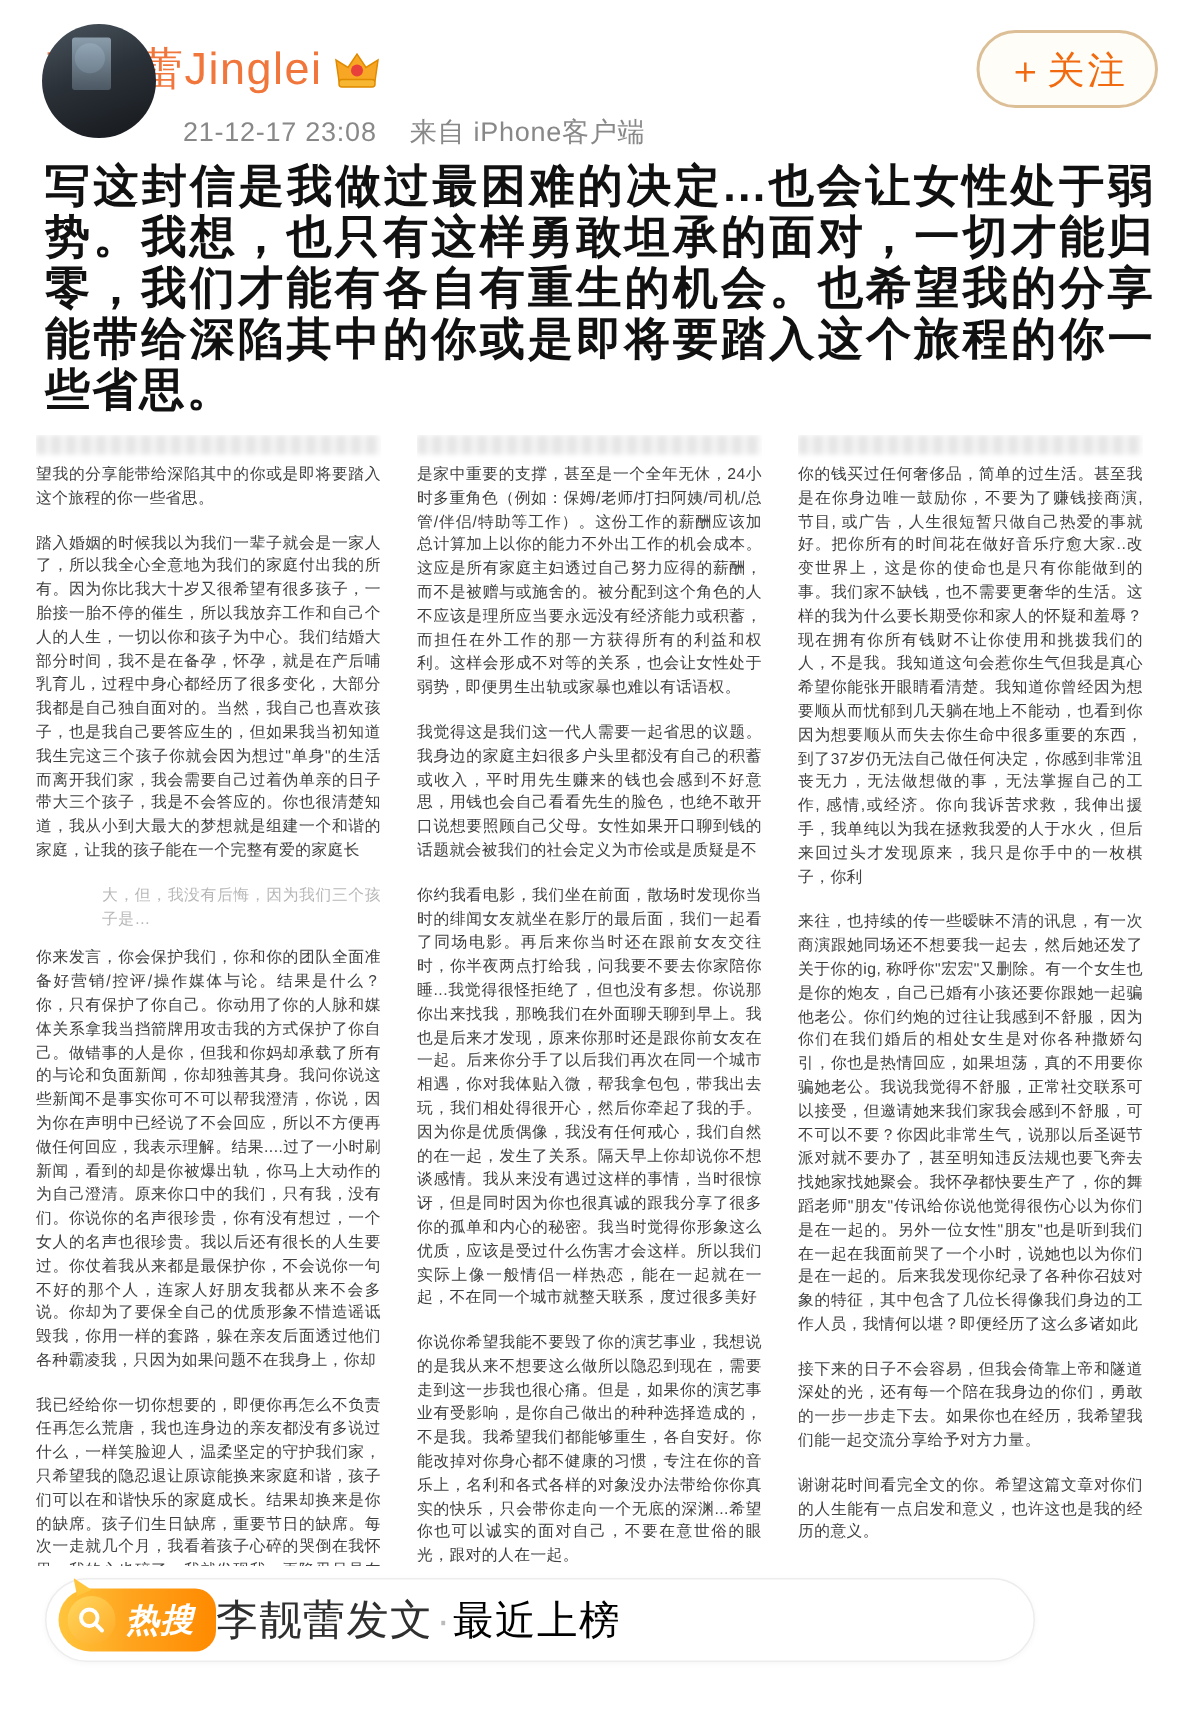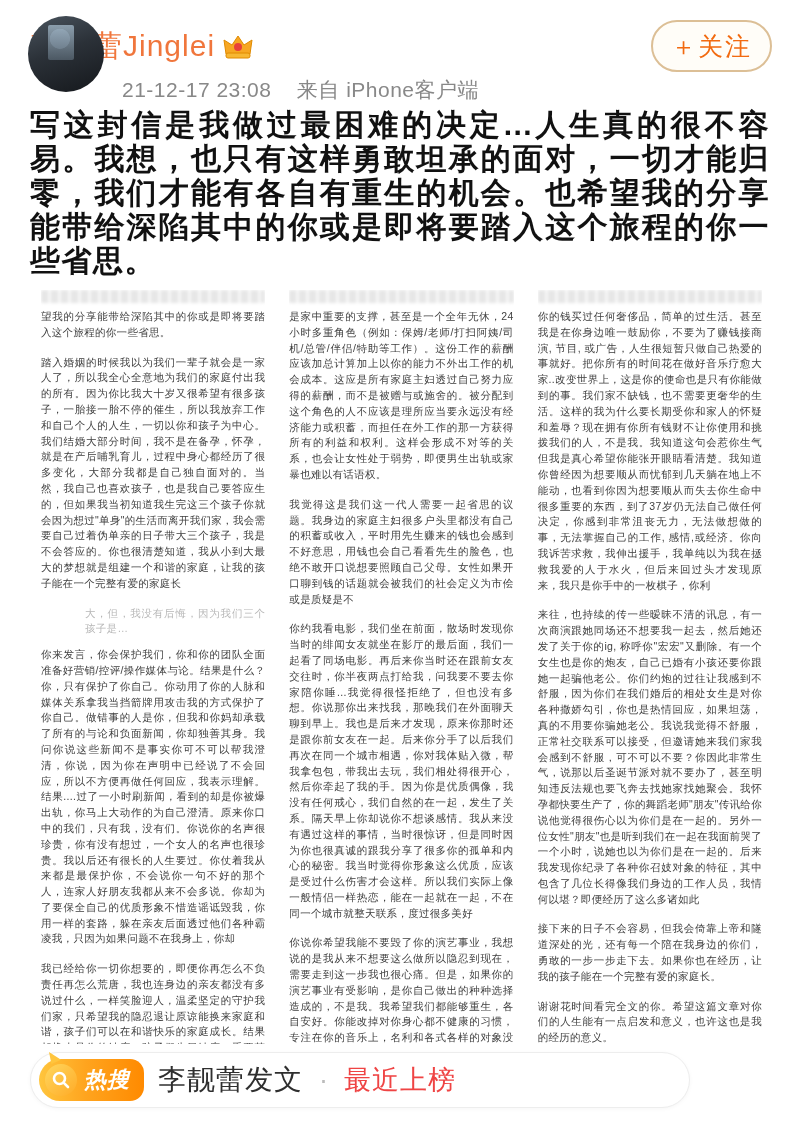--- a/index.html
+++ b/index.html
@@ -11,55 +11,55 @@
   .avatar { position:absolute; left:28px; top:16px; width:76px; height:76px; border-radius:50%;
             background:
               radial-gradient(circle at 42% 30%, #7d8ea0 0 14%, transparent 15%),
               linear-gradient(160deg,#4a545e 0%, #2b3138 45%, #15181c 100%);
             overflow:hidden; }
   .avatar::after { content:""; position:absolute; left:26%; top:12%; width:34%; height:46%;
             background:linear-gradient(180deg,#9fb4c4,#55636f); opacity:.8; border-radius:2px; }
   .name-row { display:flex; align-items:center; gap:8px; padding-top:8px; }
   .username { font-size:30px; font-weight:500; color:#f0763c; letter-spacing:1px; }
   .crown { width:30px; height:26px; display:inline-block; }
-  .meta { margin-left:92px; margin-top:9px; font-size:21px; color:#888888; letter-spacing:.5px; }
+  .meta { margin-left:92px; margin-top:9px; font-size:18px; color:#888888; letter-spacing:.5px; }
   .follow-btn { position:absolute; right:28px; top:20px; min-width:106px; height:52px;
             border:2px solid #dcbf96; border-radius:27px; background:#fffdf8;
             color:#f26a10; font-size:25px; font-weight:500; letter-spacing:2px;
             display:flex; align-items:center; justify-content:center; padding:16px 18px; }
 
   
   .post-text { margin:8px 30px 8px 30px; font-size:30px; line-height:34px; font-weight:600;
             color:#111111; letter-spacing:1.5px; text-align:justify; }
 
   
-  .letter { display:flex; gap:24px; padding:4px 38px 0 41px; height:758px; overflow:hidden;justify-content:center; }
+  .letter { display:flex; gap:24px; padding:4px 38px 0 24px; height:758px; overflow:hidden;justify-content:center; }
   .col { flex:1 1 0; min-width:0; overflow:hidden; }
   .lp { font-size:10.5px; line-height:15.8px; color:#404040; letter-spacing:.3px;
         text-align:justify; margin-bottom:14px; }
   .lp.faded { opacity:.38; filter:blur(.4px); margin-bottom:10px;margin-left:44px; }
   .blur-line { height:13px; margin-bottom:6px; border-radius:2px;
         background:repeating-linear-gradient(90deg,#b9b9b9 0 7px,#e8e8e8 7px 10px);
         opacity:.35; filter:blur(1.6px); }
 
   
   .hot-bar { margin:8px 0 0 30px; width:660px; height:56px; border:1px solid #ededed;
         border-radius:28px; background:#ffffff; box-shadow:0 1px 4px rgba(0,0,0,.04);
-        display:flex; align-items:center; padding:0 16px 0 8px; gap:14px; }
+        display:flex; align-items:center; padding:0 16px 0 8px; }
   .hot-badge { position:relative; height:42px; border-radius:21px 14px 14px 21px;
         background:linear-gradient(90deg,#ffc53d 0%, #ffa41e 45%, #ff8a00 100%);
         display:flex; align-items:center; padding:0 14px 0 6px; gap:7px; }
   .hot-badge::before { content:""; position:absolute; left:10px; top:-7px; width:12px; height:12px;
         background:#ffc53d; clip-path:polygon(20% 100%, 0 0, 100% 65%); }
   .hot-badge-circle { width:32px; height:32px; border-radius:50%;
         background:linear-gradient(135deg,#ffd75e,#ffab27); display:flex; align-items:center; justify-content:center; }
   .hot-badge-label { color:#ffffff; font-size:22px; font-weight:700; font-style:italic; letter-spacing:1px; }
   .hot-title { font-size:28px; color:#2f2f2f; letter-spacing:1px; }
   .hot-sep { font-size:27px; color:#bbbbbb; margin:0 2px; }
-  .hot-status { font-size:27px; color:#ef4444; letter-spacing:1px; }
+  .hot-status { font-size:27px; color:#000000; letter-spacing:1px; }
 </style>
 </head>
 <body>
 
 <div class="header">
   <div class="avatar"></div>
   <div class="name-row">
     <span class="username">李靓蕾Jinglei</span>
     <span class="crown">
       <svg width="30" height="26" viewBox="0 0 30 26">
@@ -70,21 +70,21 @@
     </span>
   </div>
   <div class="meta">
     <span>21-12-17 23:08</span>
     <span>&nbsp;&nbsp;</span>
     <span>来自 iPhone客户端</span>
   </div>
   <button class="follow-btn">＋关注</button>
 </div>
 
-<div class="post-text">写这封信是我做过最困难的决定...人生真的很不容易。我想，也只有这样勇敢坦承的面对，一切才能归零，我们才能有各自有重生的机会。也希望我的分享能带给深陷其中的你或是即将要踏入这个旅程的你一些省思。</div>
+<div class="post-text">写这封信是我做过最困难的决定...也会让女性处于弱势。我想，也只有这样勇敢坦承的面对，一切才能归零，我们才能有各自有重生的机会。也希望我的分享能带给深陷其中的你或是即将要踏入这个旅程的你一些省思。</div>
 
 <div class="letter">
     <div class="col">
       <div class="blur-line"></div>
       <p class="lp">望我的分享能带给深陷其中的你或是即将要踏入这个旅程的你一些省思。</p>
       <p class="lp">踏入婚姻的时候我以为我们一辈子就会是一家人了，所以我全心全意地为我们的家庭付出我的所有。因为你比我大十岁又很希望有很多孩子，一胎接一胎不停的催生，所以我放弃工作和自己个人的人生，一切以你和孩子为中心。我们结婚大部分时间，我不是在备孕，怀孕，就是在产后哺乳育儿，过程中身心都经历了很多变化，大部分我都是自己独自面对的。当然，我自己也喜欢孩子，也是我自己要答应生的，但如果我当初知道我生完这三个孩子你就会因为想过"单身"的生活而离开我们家，我会需要自己过着伪单亲的日子带大三个孩子，我是不会答应的。你也很清楚知道，我从小到大最大的梦想就是组建一个和谐的家庭，让我的孩子能在一个完整有爱的家庭长</p>
       <p class="lp faded">大，但，我没有后悔，因为我们三个孩子是…</p>
       <p class="lp">你来发言，你会保护我们，你和你的团队全面准备好营销/控评/操作媒体与论。结果是什么？你，只有保护了你自己。你动用了你的人脉和媒体关系拿我当挡箭牌用攻击我的方式保护了你自己。做错事的人是你，但我和你妈却承载了所有的与论和负面新闻，你却独善其身。我问你说这些新闻不是事实你可不可以帮我澄清，你说，因为你在声明中已经说了不会回应，所以不方便再做任何回应，我表示理解。结果....过了一小时刷新闻，看到的却是你被爆出轨，你马上大动作的为自己澄清。原来你口中的我们，只有我，没有们。你说你的名声很珍贵，你有没有想过，一个女人的名声也很珍贵。我以后还有很长的人生要过。你仗着我从来都是最保护你，不会说你一句不好的那个人，连家人好朋友我都从来不会多说。你却为了要保全自己的优质形象不惜造谣诋毁我，你用一样的套路，躲在亲友后面透过他们各种霸凌我，只因为如果问题不在我身上，你却</p>
       <p class="lp">我已经给你一切你想要的，即便你再怎么不负责任再怎么荒唐，我也连身边的亲友都没有多说过什么，一样笑脸迎人，温柔坚定的守护我们家，只希望我的隐忍退让原谅能换来家庭和谐，孩子们可以在和谐快乐的家庭成长。结果却换来是你的缺席。孩子们生日缺席，重要节日的缺席。每次一走就几个月，我看着孩子心碎的哭倒在我怀里，我的心也碎了。我就发现我一再隐忍只是在给我们女儿们做不好的示范..我以为会带给孩子们的幸福，原来也只是换来他们患得患失..一次次的失望。只要是在乎的事情，就一定会有时间。套一句理科太太说的话：缺席的人永远都有借口。爱和在意是要用行动表示的。你当时说你爱我，你现在说你爱孩子，我有听见，但是没有看见。爱和在乎是反应在行为上，不是嘴上。</p>
     </div>
@@ -92,21 +92,21 @@
       <div class="blur-line"></div>
       <p class="lp">是家中重要的支撑，甚至是一个全年无休，24小时多重角色（例如：保姆/老师/打扫阿姨/司机/总管/伴侣/特助等工作）。这份工作的薪酬应该加总计算加上以你的能力不外出工作的机会成本。这应是所有家庭主妇透过自己努力应得的薪酬，而不是被赠与或施舍的。被分配到这个角色的人不应该是理所应当要永远没有经济能力或积蓄，而担任在外工作的那一方获得所有的利益和权利。这样会形成不对等的关系，也会让女性处于弱势，即便男生出轨或家暴也难以有话语权。</p>
       <p class="lp">我觉得这是我们这一代人需要一起省思的议题。我身边的家庭主妇很多户头里都没有自己的积蓄或收入，平时用先生赚来的钱也会感到不好意思，用钱也会自己看看先生的脸色，也绝不敢开口说想要照顾自己父母。女性如果开口聊到钱的话题就会被我们的社会定义为市侩或是质疑是不</p>
       <p class="lp">你约我看电影，我们坐在前面，散场时发现你当时的绯闻女友就坐在影厅的最后面，我们一起看了同场电影。再后来你当时还在跟前女友交往时，你半夜两点打给我，问我要不要去你家陪你睡...我觉得很怪拒绝了，但也没有多想。你说那你出来找我，那晚我们在外面聊天聊到早上。我也是后来才发现，原来你那时还是跟你前女友在一起。后来你分手了以后我们再次在同一个城市相遇，你对我体贴入微，帮我拿包包，带我出去玩，我们相处得很开心，然后你牵起了我的手。因为你是优质偶像，我没有任何戒心，我们自然的在一起，发生了关系。隔天早上你却说你不想谈感情。我从来没有遇过这样的事情，当时很惊讶，但是同时因为你也很真诚的跟我分享了很多你的孤单和内心的秘密。我当时觉得你形象这么优质，应该是受过什么伤害才会这样。所以我们实际上像一般情侣一样热恋，能在一起就在一起，不在同一个城市就整天联系，度过很多美好</p>
       <p class="lp">你说你希望我能不要毁了你的演艺事业，我想说的是我从来不想要这么做所以隐忍到现在，需要走到这一步我也很心痛。但是，如果你的演艺事业有受影响，是你自己做出的种种选择造成的，不是我。我希望我们都能够重生，各自安好。你能改掉对你身心都不健康的习惯，专注在你的音乐上，名利和各式各样的对象没办法带给你你真实的快乐，只会带你走向一个无底的深渊...希望你也可以诚实的面对自己，不要在意世俗的眼光，跟对的人在一起。</p>
     </div>
     <div class="col">
       <div class="blur-line"></div>
       <p class="lp">你的钱买过任何奢侈品，简单的过生活。甚至我是在你身边唯一鼓励你，不要为了赚钱接商演, 节目, 或广告，人生很短暂只做自己热爱的事就好。把你所有的时间花在做好音乐疗愈大家..改变世界上，这是你的使命也是只有你能做到的事。我们家不缺钱，也不需要更奢华的生活。这样的我为什么要长期受你和家人的怀疑和羞辱？现在拥有你所有钱财不让你使用和挑拨我们的人，不是我。我知道这句会惹你生气但我是真心希望你能张开眼睛看清楚。我知道你曾经因为想要顺从而忧郁到几天躺在地上不能动，也看到你因为想要顺从而失去你生命中很多重要的东西，到了37岁仍无法自己做任何决定，你感到非常沮丧无力，无法做想做的事，无法掌握自己的工作, 感情,或经济。你向我诉苦求救，我伸出援手，我单纯以为我在拯救我爱的人于水火，但后来回过头才发现原来，我只是你手中的一枚棋子，你利</p>
       <p class="lp">来往，也持续的传一些暧昧不清的讯息，有一次商演跟她同场还不想要我一起去，然后她还发了关于你的ig, 称呼你"宏宏"又删除。有一个女生也是你的炮友，自己已婚有小孩还要你跟她一起骗他老公。你们约炮的过往让我感到不舒服，因为你们在我们婚后的相处女生是对你各种撒娇勾引，你也是热情回应，如果坦荡，真的不用要你骗她老公。我说我觉得不舒服，正常社交联系可以接受，但邀请她来我们家我会感到不舒服，可不可以不要？你因此非常生气，说那以后圣诞节派对就不要办了，甚至明知违反法规也要飞奔去找她家找她聚会。我怀孕都快要生产了，你的舞蹈老师"朋友"传讯给你说他觉得很伤心以为你们是在一起的。另外一位女性"朋友"也是听到我们在一起在我面前哭了一个小时，说她也以为你们是在一起的。后来我发现你纪录了各种你召妓对象的特征，其中包含了几位长得像我们身边的工作人员，我情何以堪？即便经历了这么多诸如此</p>
-      <p class="lp">接下来的日子不会容易，但我会倚靠上帝和隧道深处的光，还有每一个陪在我身边的你们，勇敢的一步一步走下去。如果你也在经历，让我的孩子能在一个完整有爱的家庭长。</p>
+      <p class="lp">接下来的日子不会容易，但我会倚靠上帝和隧道深处的光，还有每一个陪在我身边的你们，勇敢的一步一步走下去。如果你也在经历，我希望我们能一起交流分享给予对方力量。</p>
       <p class="lp">谢谢花时间看完全文的你。希望这篇文章对你们的人生能有一点启发和意义，也许这也是我的经历的意义。</p>
     </div>
   </div>
 
 <div class="hot-bar">
   <div class="hot-badge">
     <div class="hot-badge-circle">
       <svg width="20" height="20" viewBox="0 0 20 20">
         <circle cx="8.5" cy="8.5" r="5.5" fill="none" stroke="#ffffff" stroke-width="2.6"></circle>
         <line x1="12.8" y1="12.8" x2="17" y2="17" stroke="#ffffff" stroke-width="2.6" stroke-linecap="round"></line>

